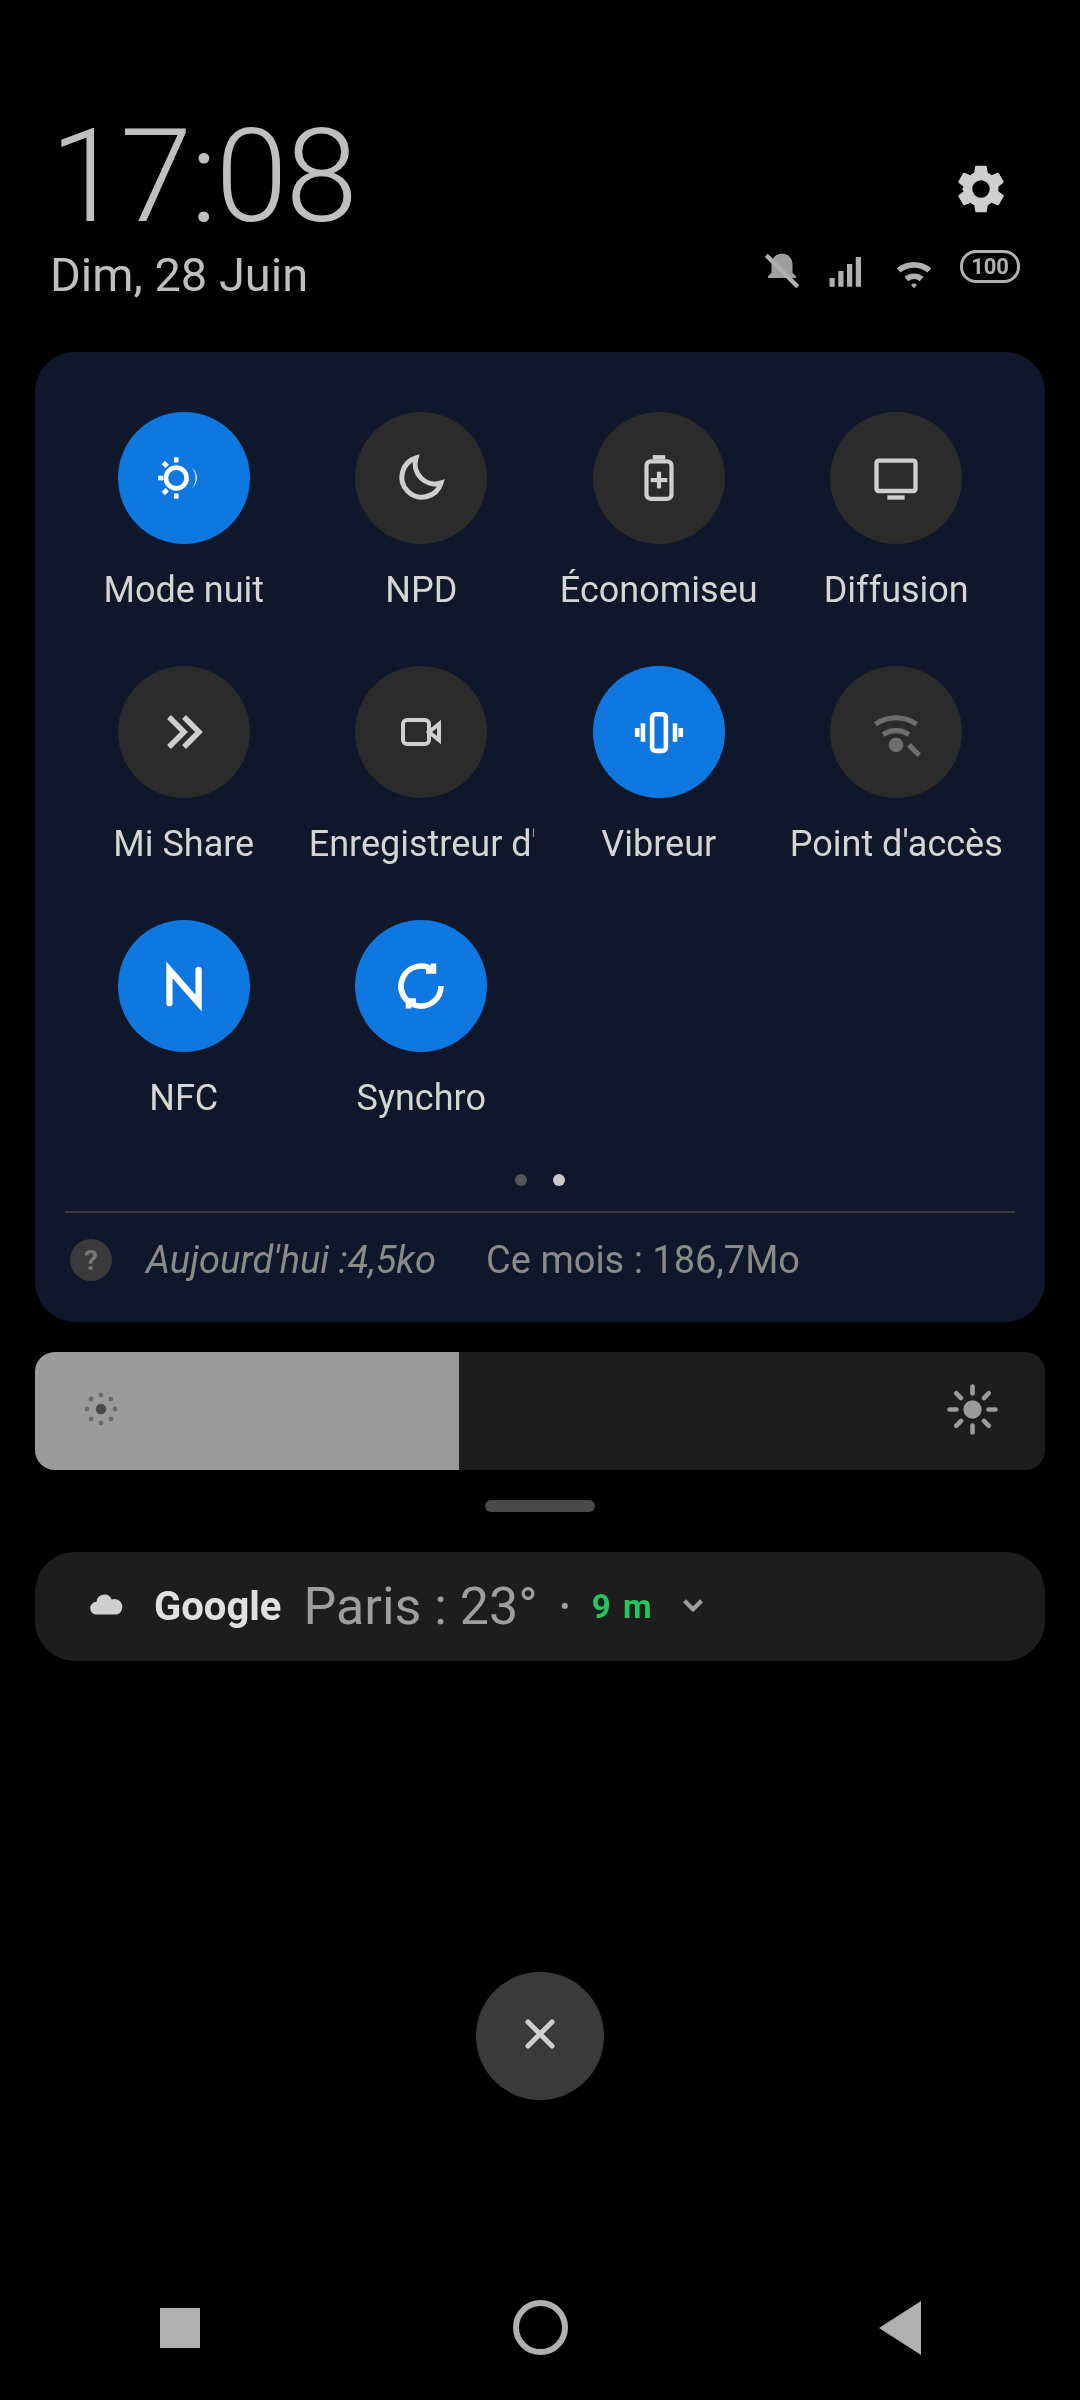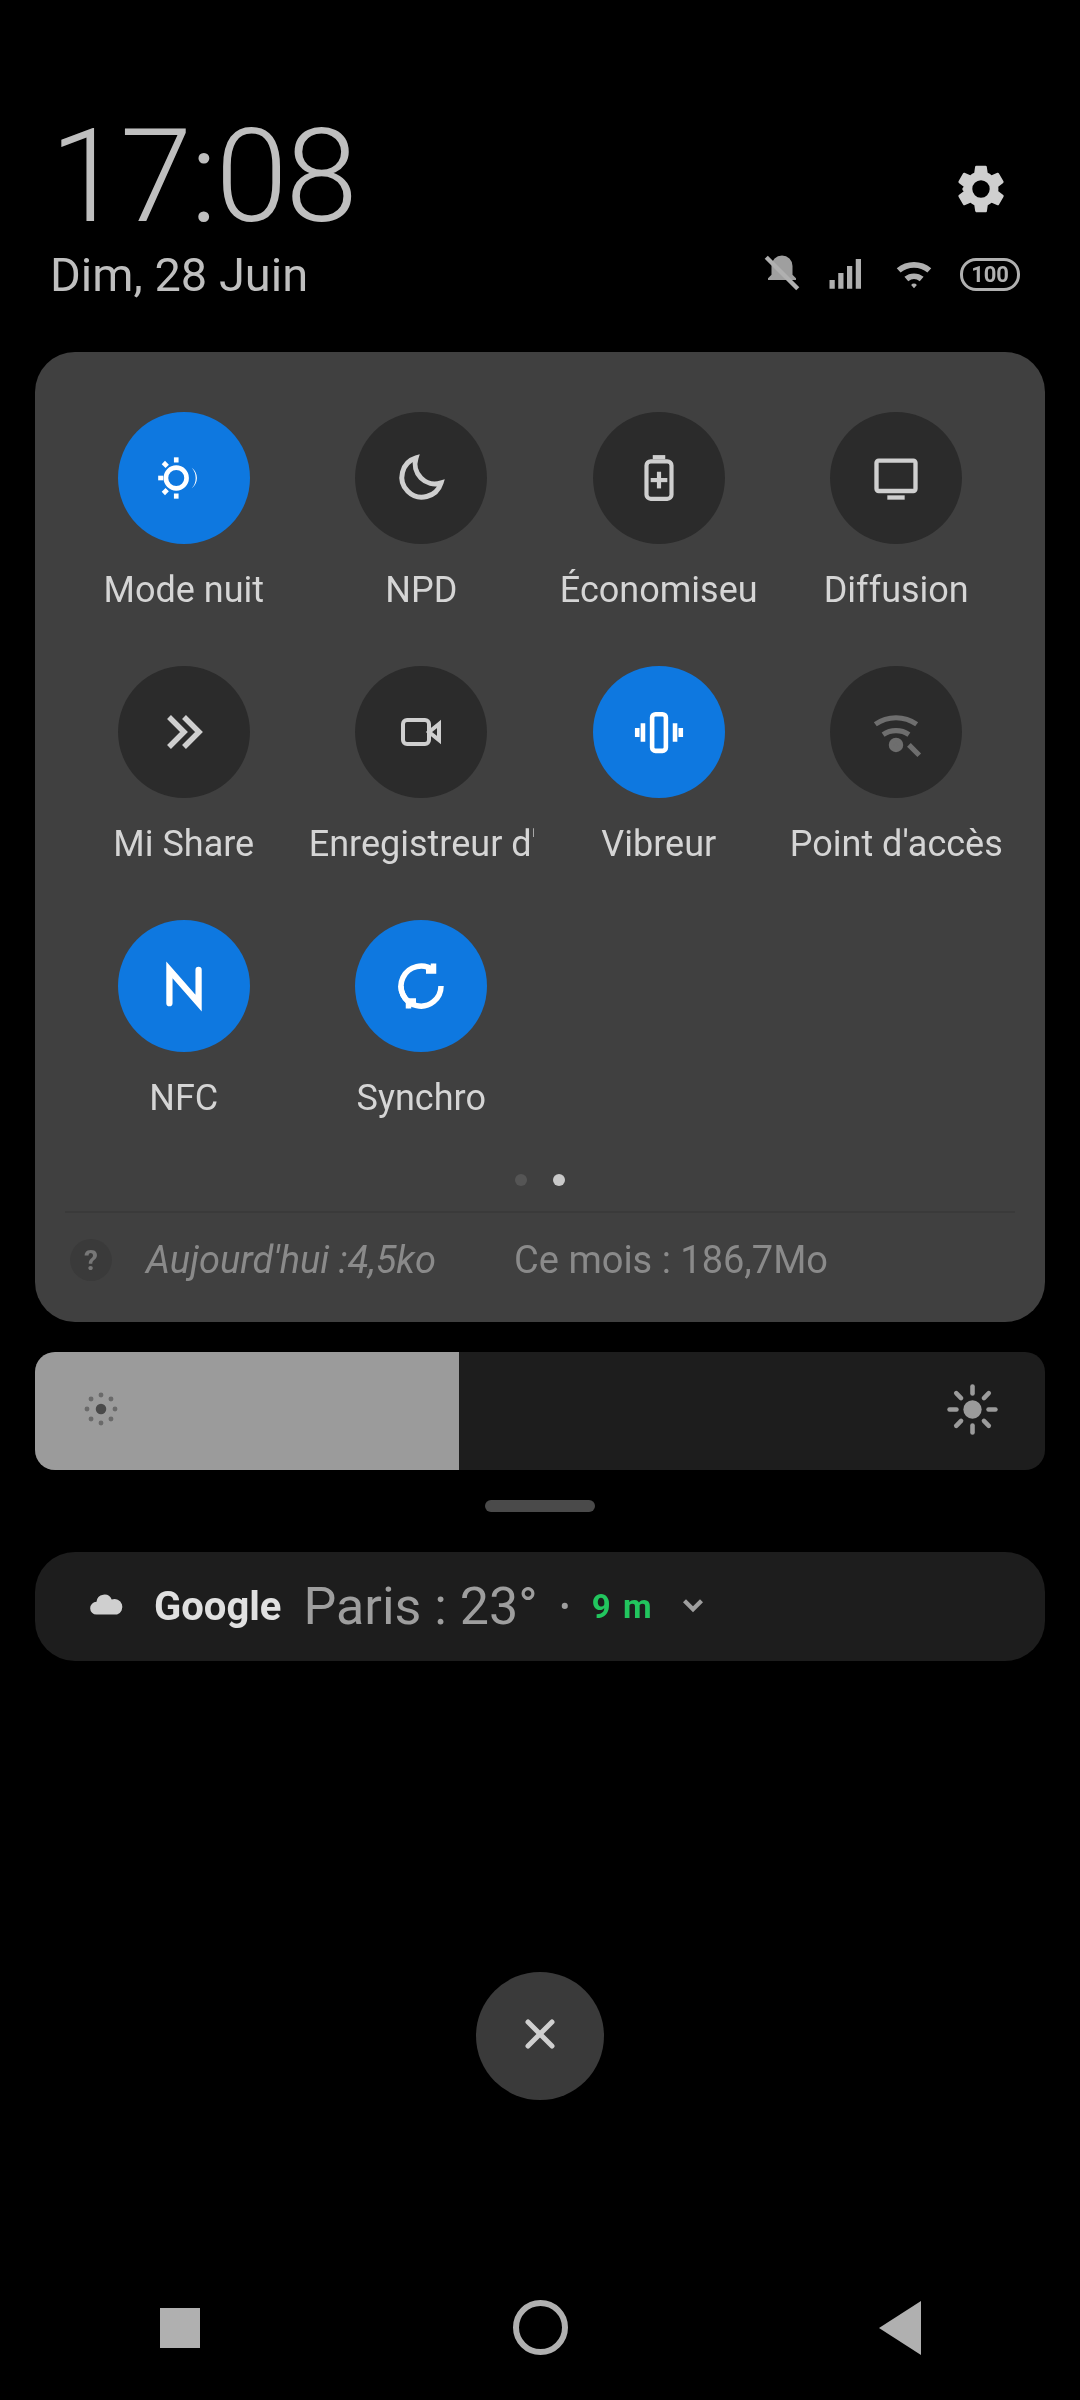--- a/index.html
+++ b/index.html
@@ -39,34 +39,34 @@
     justify-content: space-between;
     align-items: center;
     margin-top: -6px;
   }
   .date {
     font-size: 47px;
     color: #bfbfbf;
   }
   .status-icons {
     display: flex;
-    align-items: center;
+    align-items: flex-start;
     gap: 23px;
   }
   .battery-pill {
     border: 3px solid #b0b0b0;
     border-radius: 16px;
     padding: 1px 8px;
     font-size: 22px;
     font-weight: 700;
     color: #b0b0b0;
   }
   .panel {
     margin: 30px 35px 0 35px;
-    background: #404040;
+    background: #0f172a;
     border-radius: 40px;
     padding: 60px 30px 30px 30px;
   }
   .tiles {
     display: grid;
     grid-template-columns: repeat(4, 1fr);
     row-gap: 55px;
     text-align: center;
   }
   .tile {
@@ -112,21 +112,21 @@
   }
   .data-row {
     display: flex;
     align-items: center;
     gap: 20px;
     padding: 25px 5px 10px 5px;
     font-size: 38px;
     color: #8a8a8a;
   }
   .data-today { margin-left: 14px; font-style: italic; }
-  .data-month { margin-left: 58px; }
+  .data-month { margin-left: 30px; }
   .q-circle {
     width: 42px;
     height: 42px;
     border-radius: 50%;
     background: #3a3a3a;
     color: #777;
     display: flex;
     align-items: center;
     justify-content: center;
     font-size: 28px;

